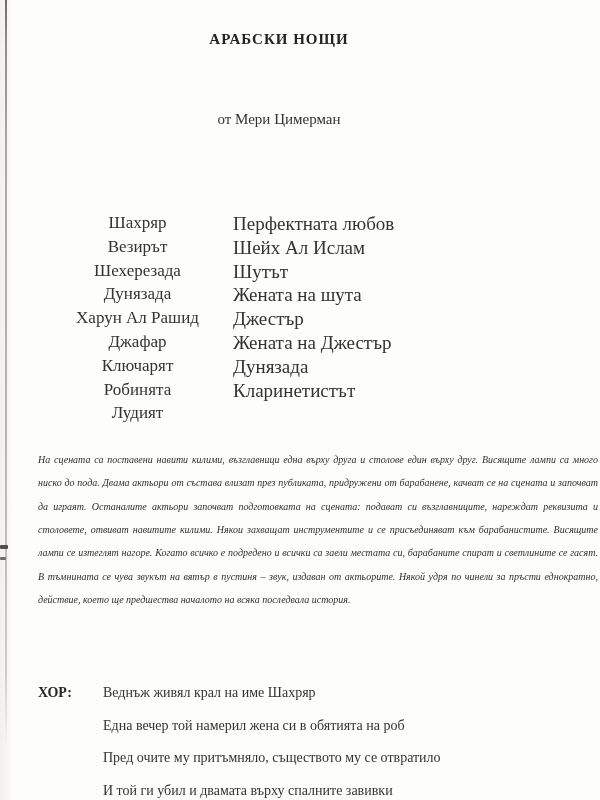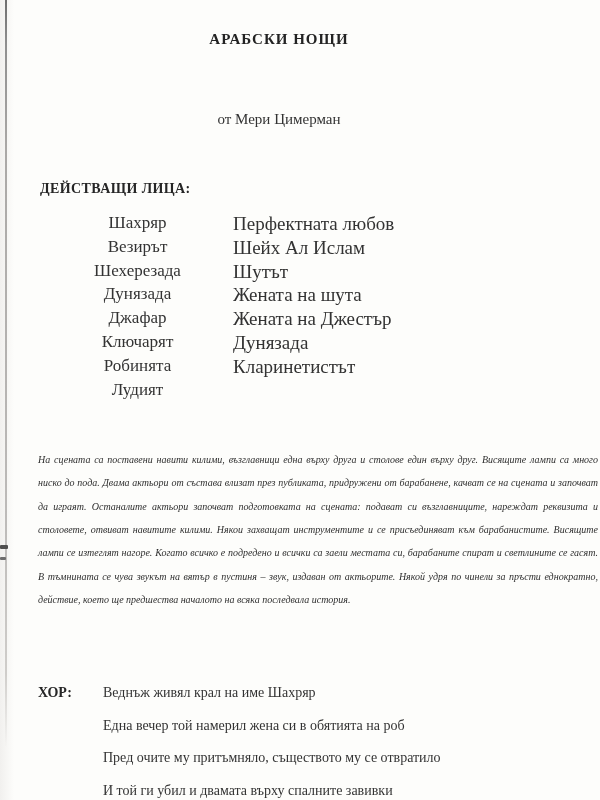--- a/index.html
+++ b/index.html
@@ -85,21 +85,20 @@
 
   <div class="edge-band"></div>
   <div class="edge-line"></div>
   <div class="edge-dash-1"></div>
   <div class="edge-dash-2"></div>
   <div class="stray-dot">.</div>
 
   <div class="center-col title">АРАБСКИ НОЩИ</div>
   <div class="center-col byline">от Мери Цимерман</div>
 
-  <div class="cast-heading">ДЕЙСТВАЩИ ЛИЦА:</div>
 
   <div class="cast-list">
 
       <div class="cast-row">
         <span class="cast-left">Шахряр</span>
         <span class="cast-right">Перфектната любов</span>
       </div>
 
       <div class="cast-row">
         <span class="cast-left">Везирът</span>
@@ -109,20 +108,24 @@
       <div class="cast-row">
         <span class="cast-left">Шехерезада</span>
         <span class="cast-right">Шутът</span>
       </div>
 
       <div class="cast-row">
         <span class="cast-left">Дунязада</span>
         <span class="cast-right">Жената на шута</span>
       </div>
 
+      <div class="cast-row">
+        <span class="cast-left">Харун Ал Рашид</span>
+        <span class="cast-right">Джестър</span>
+      </div>
 
       <div class="cast-row">
         <span class="cast-left">Джафар</span>
         <span class="cast-right">Жената на Джестър</span>
       </div>
 
       <div class="cast-row">
         <span class="cast-left">Ключарят</span>
         <span class="cast-right">Дунязада</span>
       </div>

